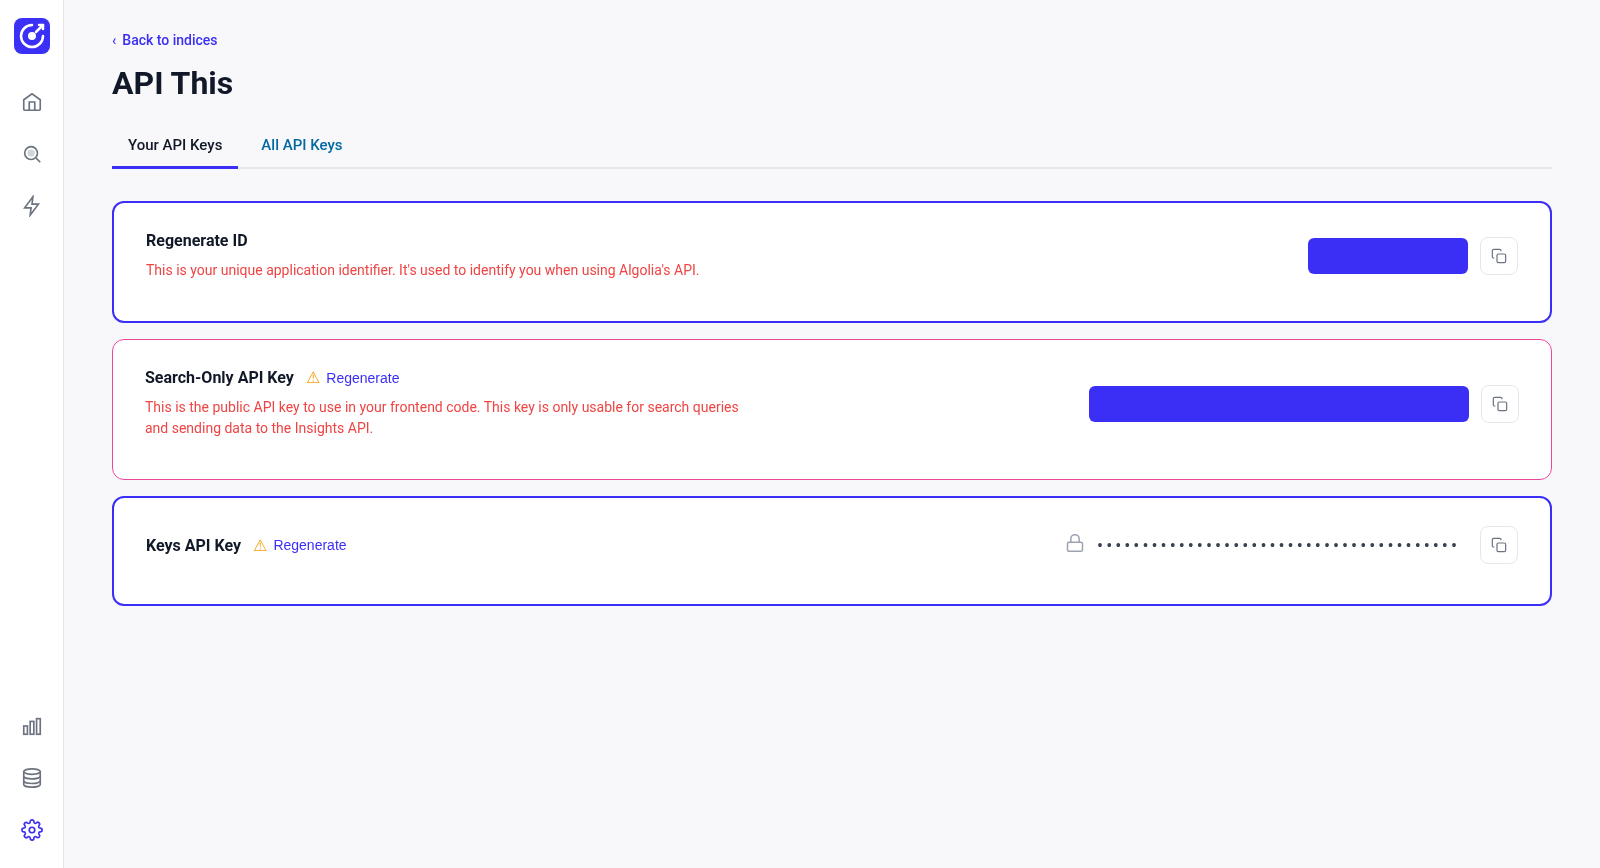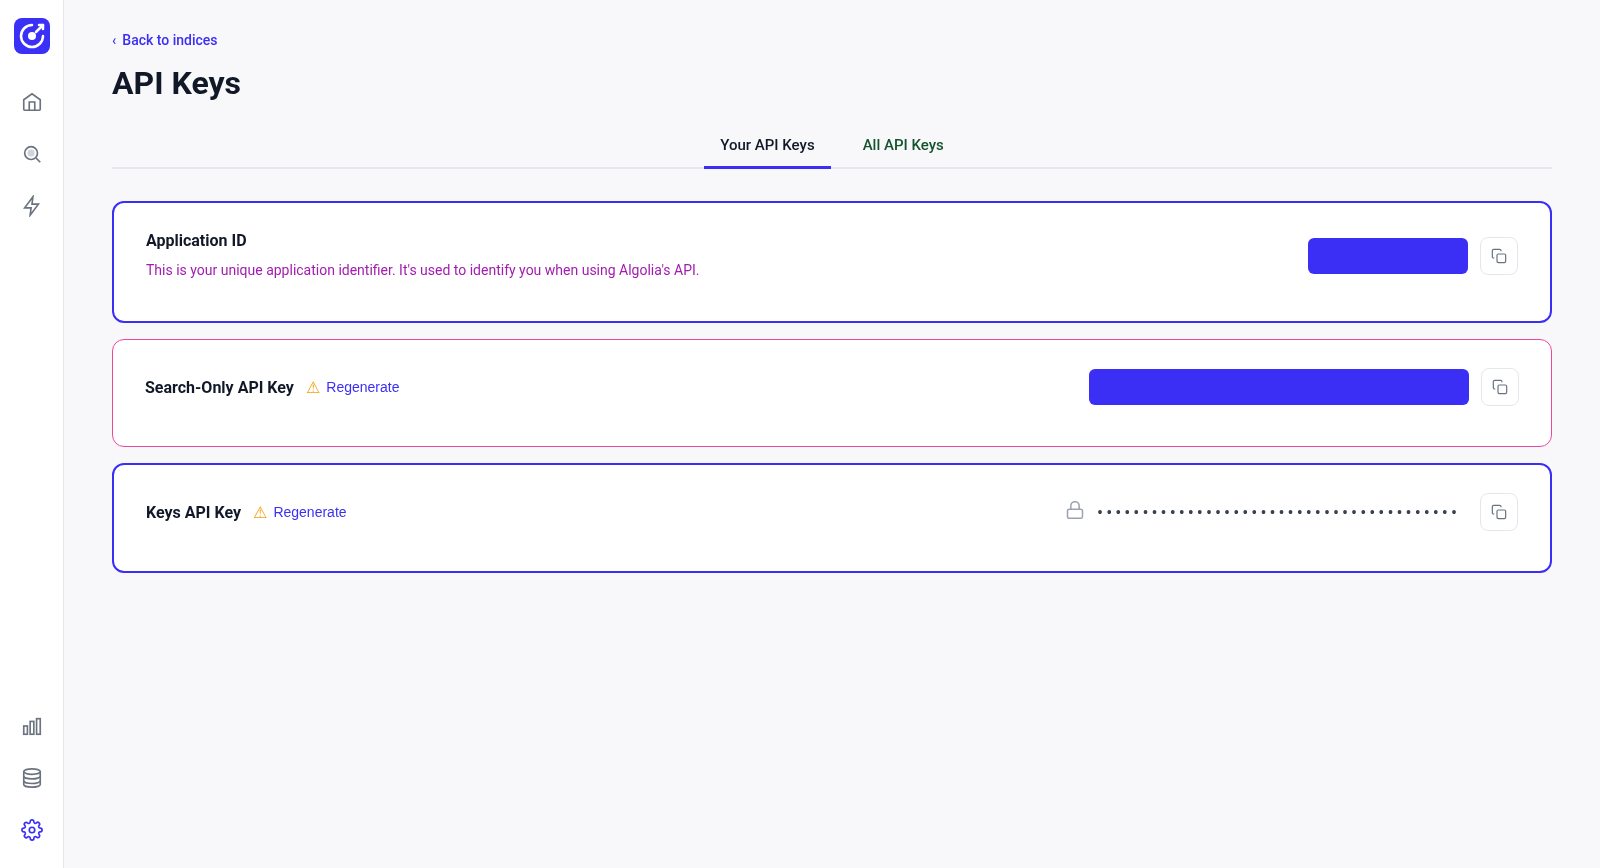--- a/index.html
+++ b/index.html
@@ -80,30 +80,29 @@
     .page-title {
       font-size: 32px;
       font-weight: 700;
       color: #111827;
       margin-bottom: 24px;
     }
 
     
     .tabs {
       display: flex;
-      gap: 16px;
+      gap: 7px;
       border-bottom: 2px solid #e5e7eb;
       margin-bottom: 32px;
-      justify-content: center;
     }
     .tab {
       padding: 10px 16px 12px;
       font-size: 15px;
       font-weight: 500;
-      color: #14532d;
+      color: #0369a1;
       cursor: pointer;
       border-bottom: 2px solid transparent;
       margin-bottom: -2px;
     }
     .tab.active {
       color: #111827;
       border-bottom: 3px solid #3b2ff5;
       margin-bottom: -2px;
     }
 
@@ -135,21 +134,21 @@
       align-items: center;
       gap: 12px;
     }
     .card-title {
       font-size: 16px;
       font-weight: 700;
       color: #111827;
     }
     .card-description {
       font-size: 14px;
-      color: #a21caf;
+      color: #ef4444;
       line-height: 1.5;
       max-width: 600px;
     }
 
     .card-right {
       display: flex;
       align-items: center;
       gap: 12px;
       flex-shrink: 0;
     }
@@ -273,36 +272,36 @@
   </div>
 </nav>
 
 <main class="main-content">
 
   <a class="back-link">
     <span>‹</span>
     <span>Back to indices</span>
   </a>
 
-  <h1 class="page-title">API Keys</h1>
+  <h1 class="page-title">API This</h1>
 
   <div class="tabs">
     <div class="tab active">
       <span>Your API Keys</span>
     </div>
     <div class="tab">
       <span>All API Keys</span>
     </div>
   </div>
 
   <div class="card highlighted">
     <div class="card-header">
       <div class="card-left">
         <div class="card-title-row">
-          <span class="card-title">Application ID</span>
+          <span class="card-title">Regenerate ID</span>
         </div>
         <p class="card-description">This is your unique application identifier. It's used to identify you when using Algolia's API.</p>
       </div>
       <div class="card-right">
         <div class="key-value-bar short"></div>
         <button class="copy-btn" title="Copy Application ID">
           <svg width="16" height="16" viewBox="0 0 24 24" fill="none" stroke="currentColor" stroke-width="1.8">
             <rect x="9" y="9" width="13" height="13" rx="2"></rect>
             <path d="M5 15H4a2 2 0 01-2-2V4a2 2 0 012-2h9a2 2 0 012 2v1"></path>
           </svg>
@@ -314,20 +313,21 @@
   <div class="card">
     <div class="card-header">
       <div class="card-left">
         <div class="card-title-row">
           <span class="card-title">Search-Only API Key</span>
           <button class="regenerate-btn">
             <span class="warning-icon">⚠</span>
             <span>Regenerate</span>
           </button>
         </div>
+        <p class="card-description">This is the public API key to use in your frontend code. This key is only usable for search queries and sending data to the Insights API.</p>
       </div>
       <div class="card-right">
         <div class="key-value-bar long"></div>
         <button class="copy-btn" title="Copy Search-Only API Key">
           <svg width="16" height="16" viewBox="0 0 24 24" fill="none" stroke="currentColor" stroke-width="1.8">
             <rect x="9" y="9" width="13" height="13" rx="2"></rect>
             <path d="M5 15H4a2 2 0 01-2-2V4a2 2 0 012-2h9a2 2 0 012 2v1"></path>
           </svg>
         </button>
       </div>

